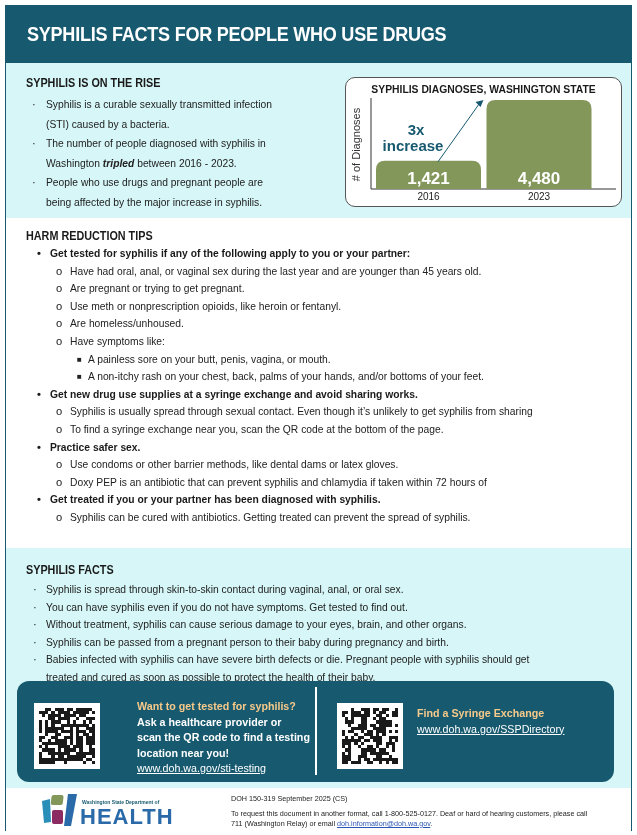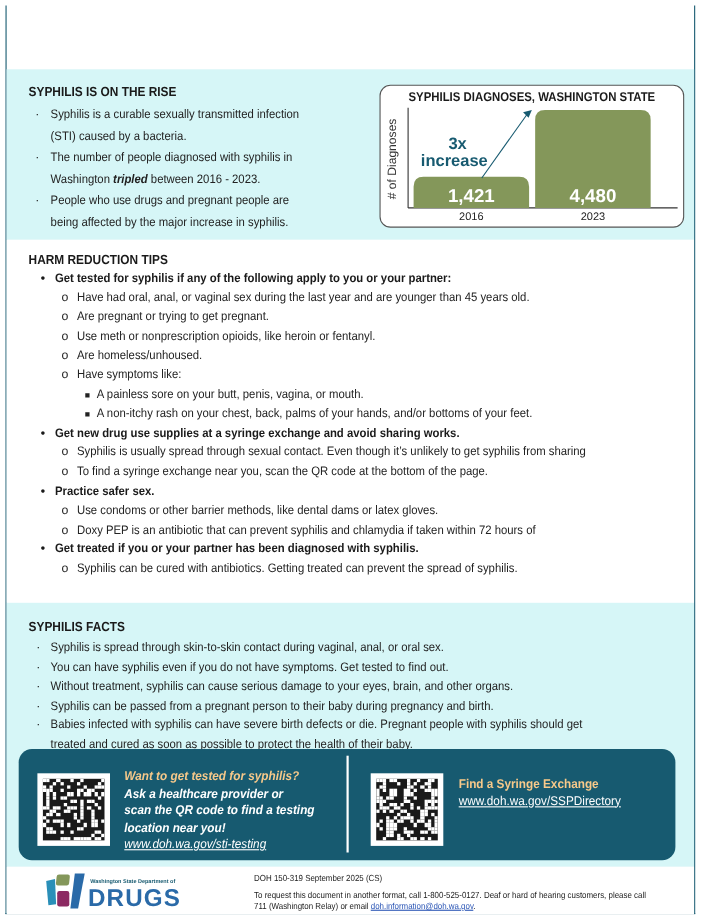--- a/index.html
+++ b/index.html
@@ -46,38 +46,41 @@
 
   .qr-panel { position: absolute; left: 11px; top: 133px; width: 597px; height: 101px; background: #175a70; border-radius: 12px; }
   .qr { position: absolute; width: 66px; height: 66px; background: #fff; padding: 5px; }
   .qr-inner { width: 100%; height: 100%; background: #1a1a1a; position: relative; overflow: hidden; }
   .qr1 { left: 17px; top: 22px; }
   .qr2 { left: 320px; top: 22px; }
   .divider { position: absolute; left: 298px; top: 6px; width: 2px; height: 88px; background: #ffffff; }
   .qr-text { position: absolute; color: #ffffff; font-size: 11.5px; font-weight: bold; line-height: 15.5px; }
   .qr-text .hl { color: #f7c98a; }
   .qr-text .link { font-weight: normal; text-decoration: underline; color: #ffffff; }
-  .qr-text1 { left: 96px; top: 18px; width: 185px; font-style: italic; }
+  .qr-text1 { left: 120px; top: 18px; width: 185px; }
   .qr-text2 { left: 400px; top: 25px; width: 190px; }
   .qr-text span { display: inline-block; transform: scaleX(0.93); transform-origin: left; white-space: nowrap; }
 
   .footer { position: absolute; left: 0; top: 783px; width: 100%; height: 43px; background: #fff; }
   .logo { position: absolute; left: 34px; top: 4px; width: 150px; height: 36px; }
   .logo-small { position: absolute; left: 42px; top: 7px; font-size: 5px; color: #175a70; font-weight: bold; white-space: nowrap; }
   .logo-big { position: absolute; left: 40px; top: 12px; font-size: 22px; color: #2a6aa8; font-weight: bold; letter-spacing: 1px; }
   .foot-text { position: absolute; left: 225px; top: 6px; font-size: 8px; color: #222; line-height: 10px; }
   .foot-text .ln { display: block; transform: scaleX(0.9); transform-origin: left; white-space: nowrap; }
   .foot-text .ln1 { margin-bottom: 5px; }
   .foot-text a { color: #2a55b5; text-decoration: underline; }
 </style>
 </head>
 <body>
 
 <div class="page">
 
+  <div class="title-bar">
+    <h1>SYPHILIS FACTS FOR PEOPLE WHO USE DRUGS</h1>
+  </div>
 
   <div class="rise">
     <div class="section-h">SYPHILIS IS ON THE RISE</div>
     <ul>
       <li>
         <span class="dot">·</span>
         <span class="txt">Syphilis is a curable sexually transmitted infection</span><br>
         <span class="txt">(STI) caused by a bacteria.</span>
       </li>
       <li>
@@ -422,21 +425,21 @@
 
   <div class="footer">
     <div class="logo">
       <svg width="40" height="36" viewBox="0 0 40 36">
         <path d="M2 9 L10 7 L11 30 L4 31 Z" fill="#2a8fb8"></path>
         <rect x="12" y="3" width="12" height="10" rx="2" fill="#84975a" transform="skewX(-6)"></rect>
         <rect x="12" y="18" width="11" height="14" rx="2" fill="#8c2a62"></rect>
         <path d="M28 2 L37 2 L31 34 L24 34 Z" fill="#2a6aa8"></path>
       </svg>
       <div class="logo-small">Washington State Department of</div>
-      <div class="logo-big">DRUGS</div>
+      <div class="logo-big">HEALTH</div>
     </div>
     <div class="foot-text">
       <span class="ln ln1">DOH 150-319 September 2025 (CS)</span>
       <span class="ln">To request this document in another format, call 1-800-525-0127. Deaf or hard of hearing customers, please call</span>
       <span class="ln"><span>711 (Washington Relay) or email </span><a>doh.information@doh.wa.gov</a><span>.</span></span>
     </div>
   </div>
 </div>
 
 </body></html>

